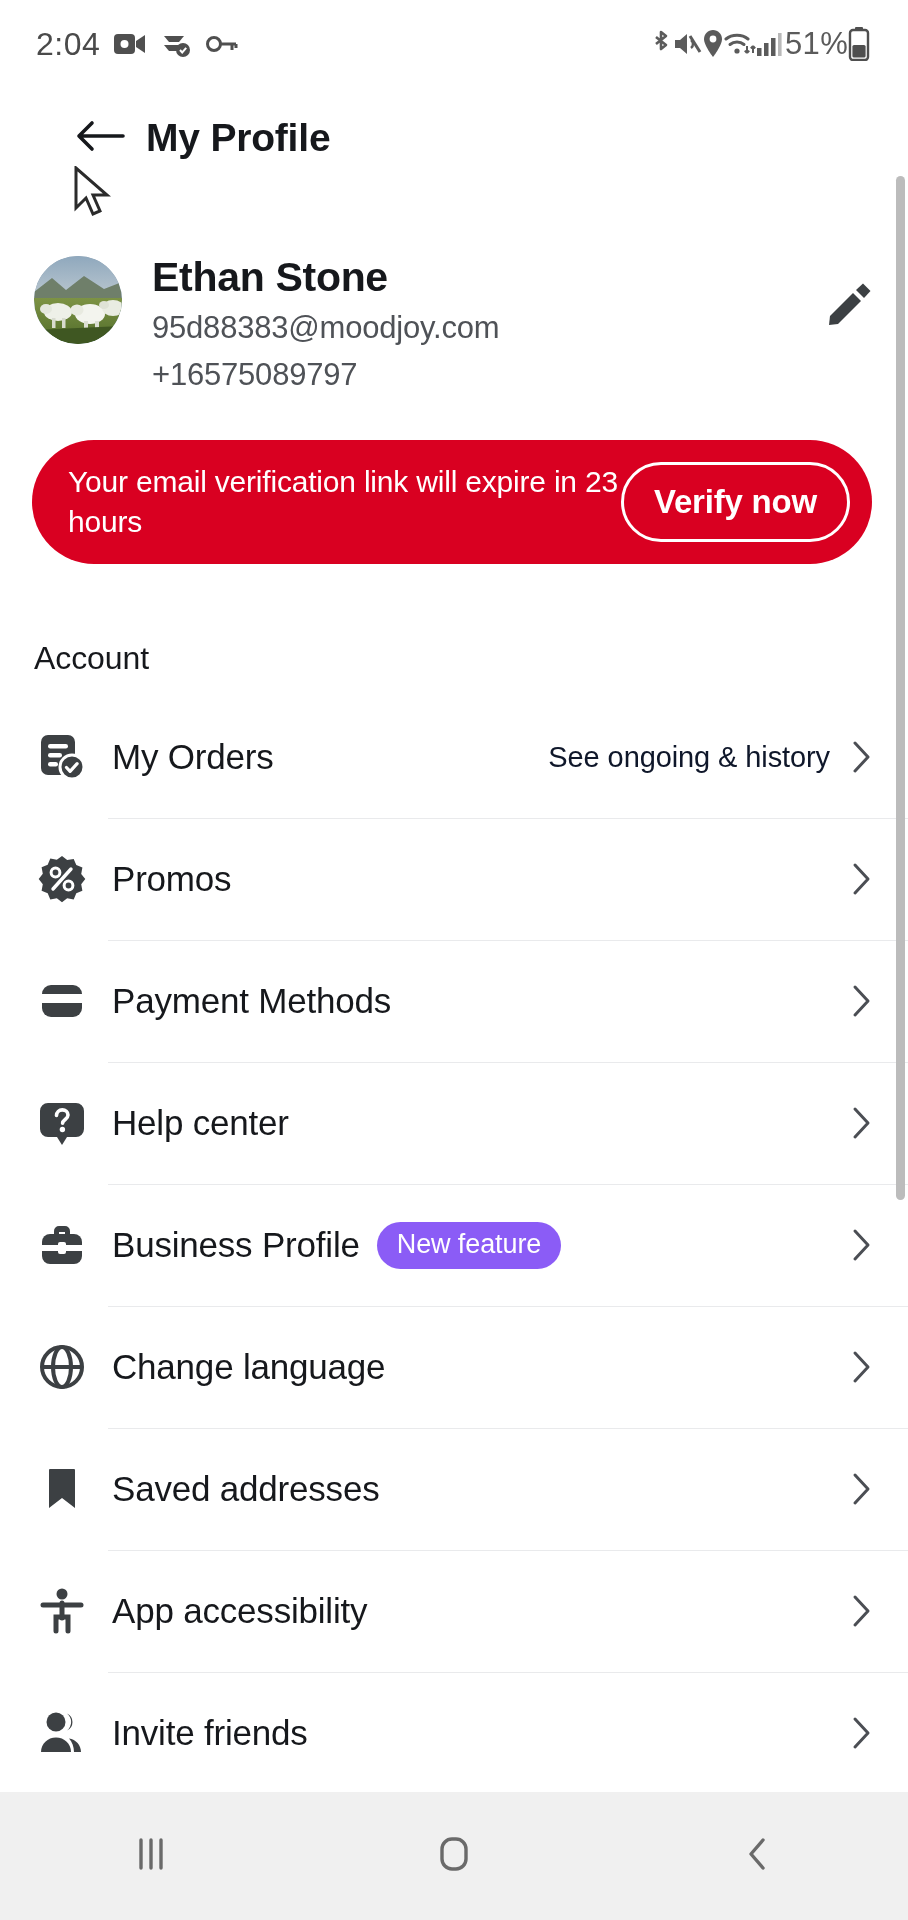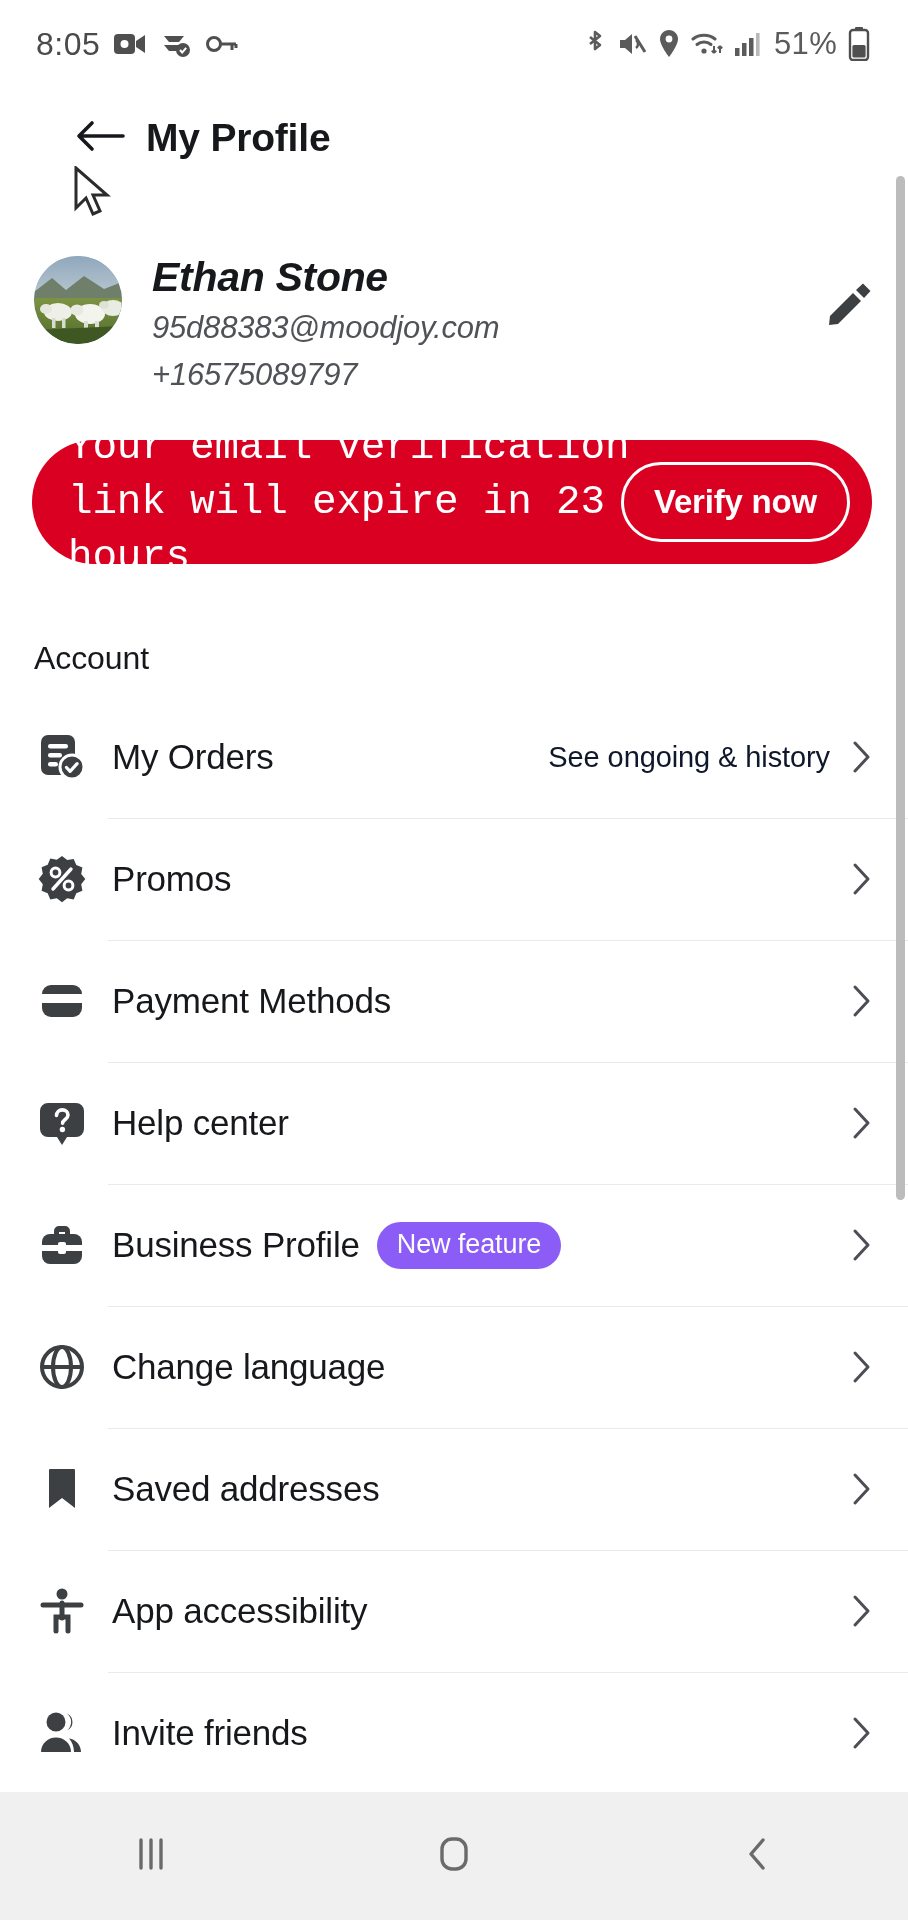--- a/index.html
+++ b/index.html
@@ -13,40 +13,40 @@
 
   
   .statusbar {
     position:absolute; top:0; left:0; width:908px; height:88px;
     display:flex; align-items:center; color:#5b5b5b;
   }
   .sb-left { display:flex; align-items:center; gap:14px; padding-left:36px; }
   .sb-clock { font-size:32px; color:#4a4a4a; letter-spacing:0.5px; }
   .sb-right {
     position:absolute; right:38px; top:0; height:88px;
-    display:flex; align-items:center; gap:11px;
+    display:flex; align-items:center; 
   }
   .sb-pct { font-size:31px; color:#5b5b5b; margin-left:3px; letter-spacing:0.3px;}
   .ic { display:inline-flex; align-items:center; justify-content:center; }
 
   
   .header {
     position:absolute; top:96px; left:0; width:908px; height:84px;
     display:flex; align-items:center; padding-left:34px; gap:20px;margin-left:40px;
   }
   .back-btn { width:52px; height:52px; display:flex; align-items:center; justify-content:center; cursor:pointer;}
   .page-title { font-size:39px; font-weight:bold; color:#16181c; letter-spacing:-0.2px;}
 
   
   .cursor { position:absolute; left:74px; top:166px; z-index:60; pointer-events:none; }
 
   
   .profile {
     position:absolute; top:250px; left:0; width:908px; height:130px;
-    padding-left:34px; padding-right:40px;font-style:italic;
+    padding-left:34px; padding-right:40px;
   }
   .avatar {
     position:absolute; left:34px; top:6px;
     width:88px; height:88px; border-radius:50%;
     overflow:hidden; background:#8fa4b5;
   }
   .avatar svg { display:block; width:88px; height:88px; }
   .pinfo { position:absolute; left:152px; top:0; }
   .pname { font-size:41px; font-weight:bold; color:#16181c; line-height:54px; letter-spacing:-0.3px;}
   .pemail { font-size:31px; color:#4f5257; line-height:47px; letter-spacing:-0.2px;}
@@ -58,22 +58,22 @@
   }
 
   
   .banner {
     position:absolute; left:32px; top:440px;
     width:840px; height:124px;
     background:#D90021; border-radius:62px;
     display:flex; align-items:center; padding:0 14px 0 36px;
   }
   .banner-text {
-    color:#ffffff; font-size:41px; line-height:55px;
-    max-width:600px; letter-spacing:-0.2px;font-family:Liberation Mono, monospace;
+    color:#ffffff; font-size:30px; line-height:40px;
+    max-width:600px; letter-spacing:-0.2px;
   }
   .verify-btn {
     position:absolute; right:22px; top:22px;
     height:80px; padding:0 30px;
     border:3px solid #ffffff; border-radius:44px;
     display:flex; align-items:center; justify-content:center;
     color:#ffffff; font-size:33px; font-weight:bold;
     background:transparent; cursor:pointer; letter-spacing:-0.2px;text-align:center;
   }
 
@@ -125,21 +125,21 @@
   }
   .nav-btn { flex:1; display:flex; align-items:center; justify-content:center; cursor:pointer; height:100%; }
 </style>
 </head>
 <body>
 
 <div class="phone">
 
   <div class="statusbar">
     <div class="sb-left">
-      <span class="sb-clock">8:05</span>
+      <span class="sb-clock">2:04</span>
       <span class="ic">
         <svg width="32" height="26" viewBox="0 0 32 26">
             <rect x="0" y="3" width="21" height="20" rx="4" fill="#4f4f4f"></rect>
             <path d="M22 10 L31 4 L31 22 L22 16 Z" fill="#4f4f4f"></path>
             <circle cx="10.5" cy="13" r="4" fill="#fff"></circle>
           </svg>
       </span>
       <span class="ic">
         <svg width="32" height="28" viewBox="0 0 32 28">
             <path d="M4 6h20l-5 6H9z" fill="#4f4f4f"></path>

